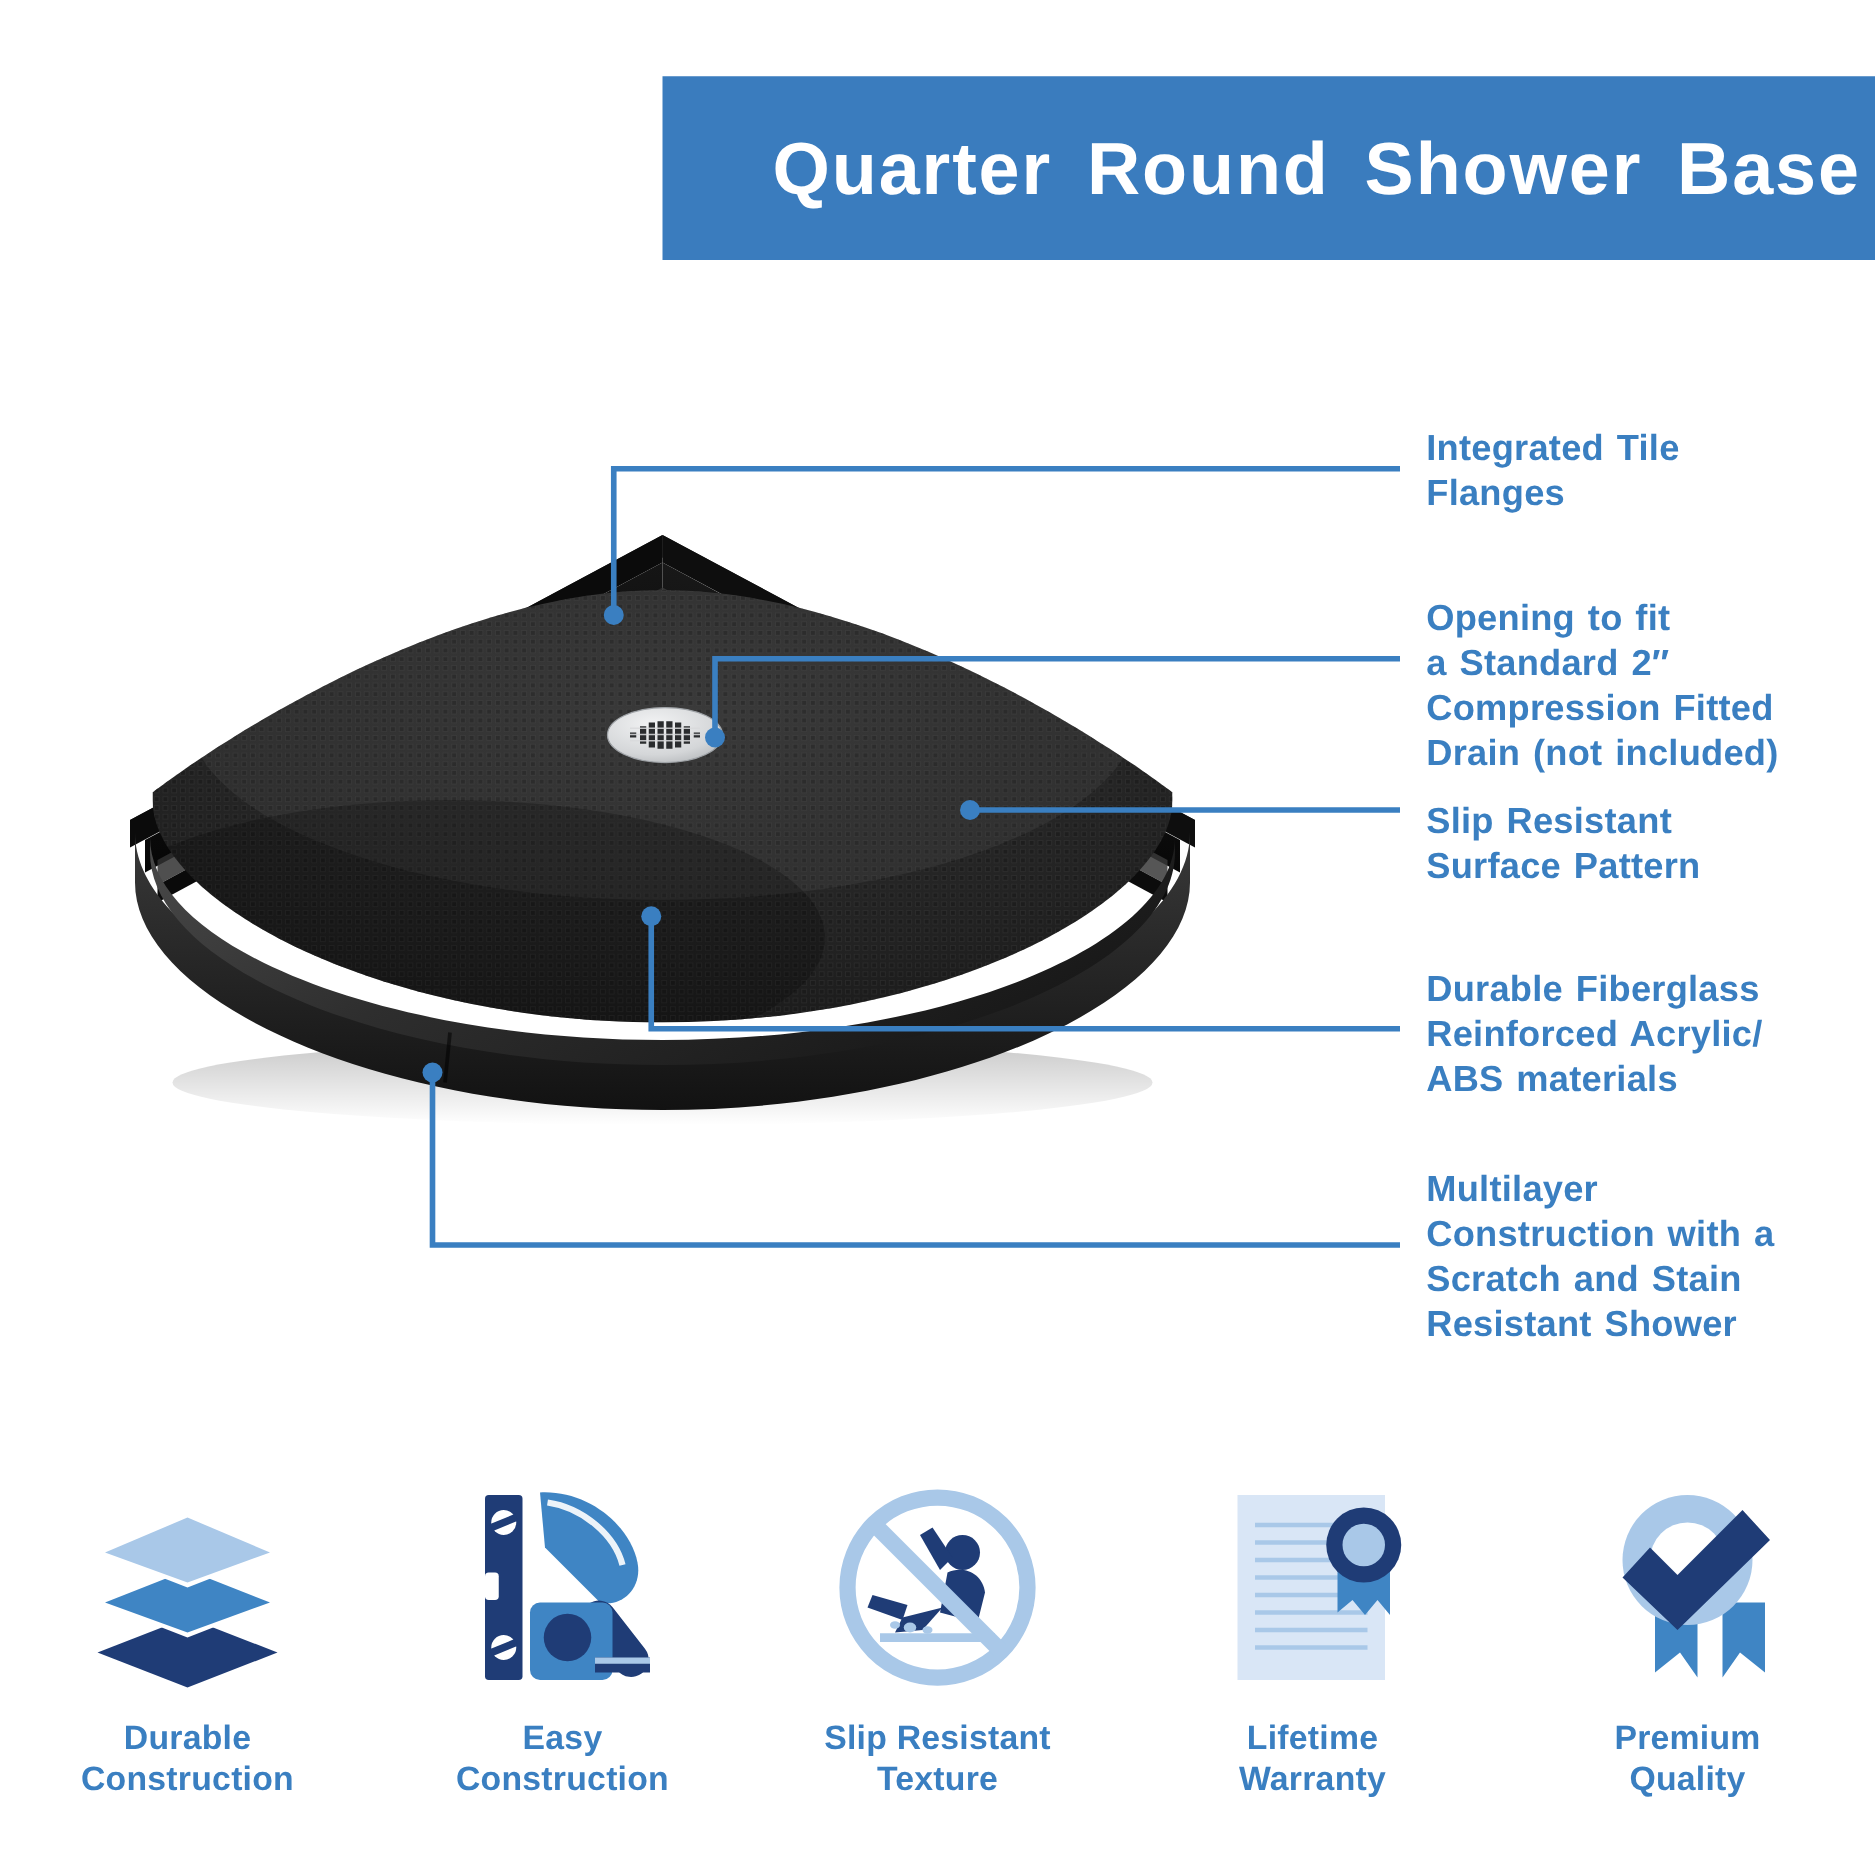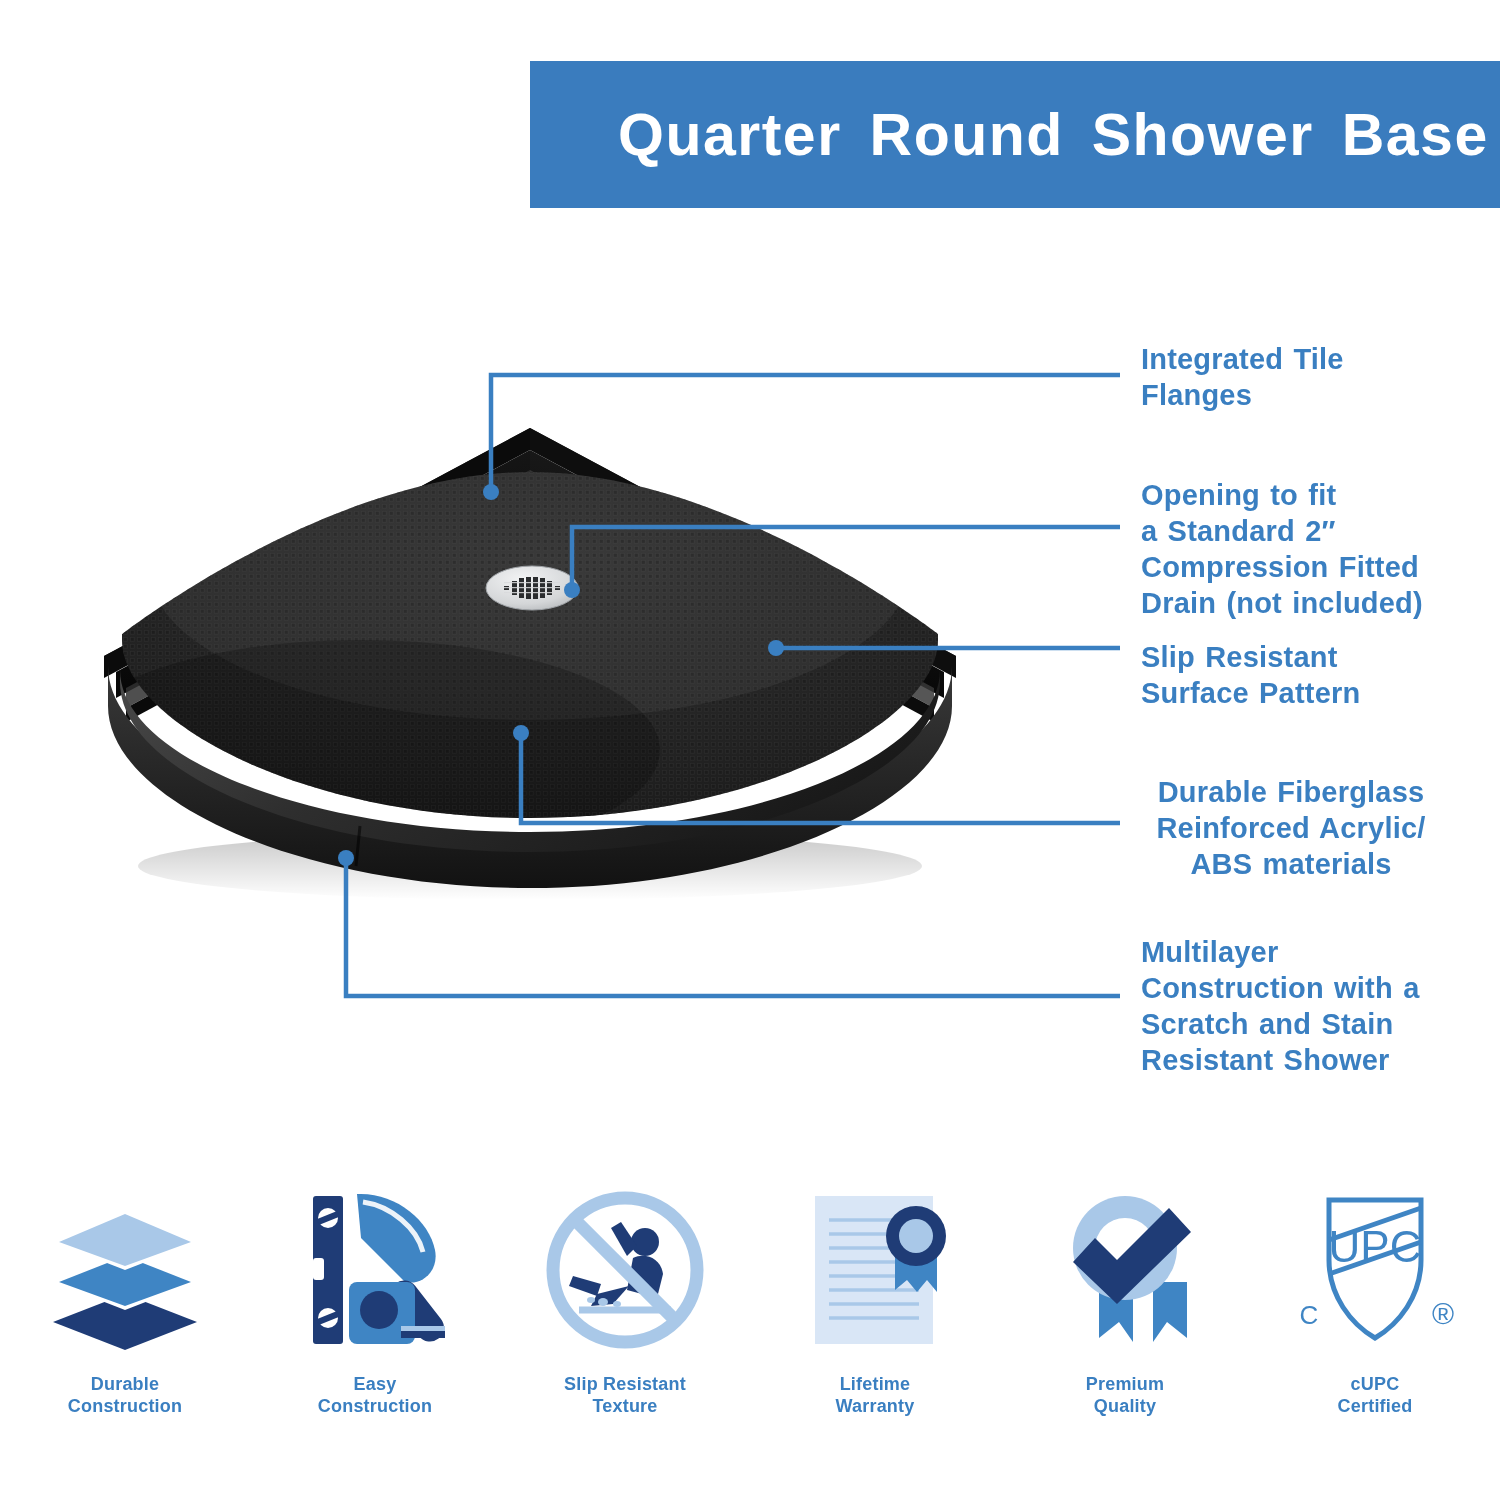--- a/index.html
+++ b/index.html
@@ -61,21 +61,21 @@
     color: #3A7FC1;
     font-size: 29px;
     font-weight: 700;
     line-height: 1.24;
     letter-spacing: 0.2px;
     word-spacing: 2px;
   }
   #callout-0 { left: 1141px; top: 342px; width: 300px; }
   #callout-1 { left: 1141px; top: 478px; width: 300px; }
   #callout-2 { left: 1141px; top: 640px; width: 300px; }
-  #callout-3 { left: 1141px; top: 775px; width: 300px; text-align: center; }
+  #callout-3 { left: 1141px; top: 775px; width: 300px; }
   #callout-4 { left: 1141px; top: 935px; width: 300px; }
 
   
   #features {
     position: absolute;
     left: 0;
     top: 1180px;
     width: 1500px;
     height: 280px;
     display: flex;
@@ -91,21 +91,21 @@
     width: 180px;
     display: flex;
     align-items: center;
     justify-content: center;
   }
   .feature-icon svg { display:block; }
   .feature-label {
     margin-top: 14px;
     text-align: center;
     color: #3A7FC1;
-    font-size: 18px;
+    font-size: 27px;
     font-weight: 700;
     line-height: 1.22;
     letter-spacing: 0.2px;
     white-space: pre-line;
   }
 </style>
 </head>
 <body>
 
 <div id="title-banner">
@@ -368,28 +368,14 @@
         <polygon points="112,96 112,156 126,136 146,152 146,96" fill="#3F85C4"></polygon>
         <circle cx="84" cy="62" r="52" fill="#A9C8E8"></circle>
         <circle cx="84" cy="62" r="30" fill="#FFFFFF"></circle>
         <polygon points="128,22 150,46 76,118 32,76 54,52 76,74" fill="#1F3C76"></polygon>
       </svg>
     </div>
     <div class="feature-label">Premium
 Quality</div>
   </div>
 
-  <div class="feature">
-    <div class="feature-icon">
-      <svg width="168" height="168" viewBox="0 0 168 168" xmlns="http://www.w3.org/2000/svg">
-        <path d="M 38,14 L 130,14 L 130,74 C 130,110 108,138 84,152 C 60,138 38,110 38,74 Z" fill="none" stroke="#3F85C4" stroke-width="5"></path>
-        <line x1="38" y1="54" x2="130" y2="22" stroke="#3F85C4" stroke-width="5"></line>
-        <line x1="38" y1="88" x2="130" y2="56" stroke="#3F85C4" stroke-width="5"></line>
-        <text x="84" y="76" text-anchor="middle" font-family="'Liberation Sans', sans-serif" font-size="44" fill="#3F85C4">UPC</text>
-        <text x="18" y="138" text-anchor="middle" font-family="'Liberation Sans', sans-serif" font-size="26" fill="#3F85C4">C</text>
-        <text x="152" y="138" text-anchor="middle" font-family="'Liberation Sans', sans-serif" font-size="30" fill="#3F85C4">®</text>
-      </svg>
-    </div>
-    <div class="feature-label">cUPC
-Certified</div>
-  </div>
 
 </div>
 
 </body></html>

